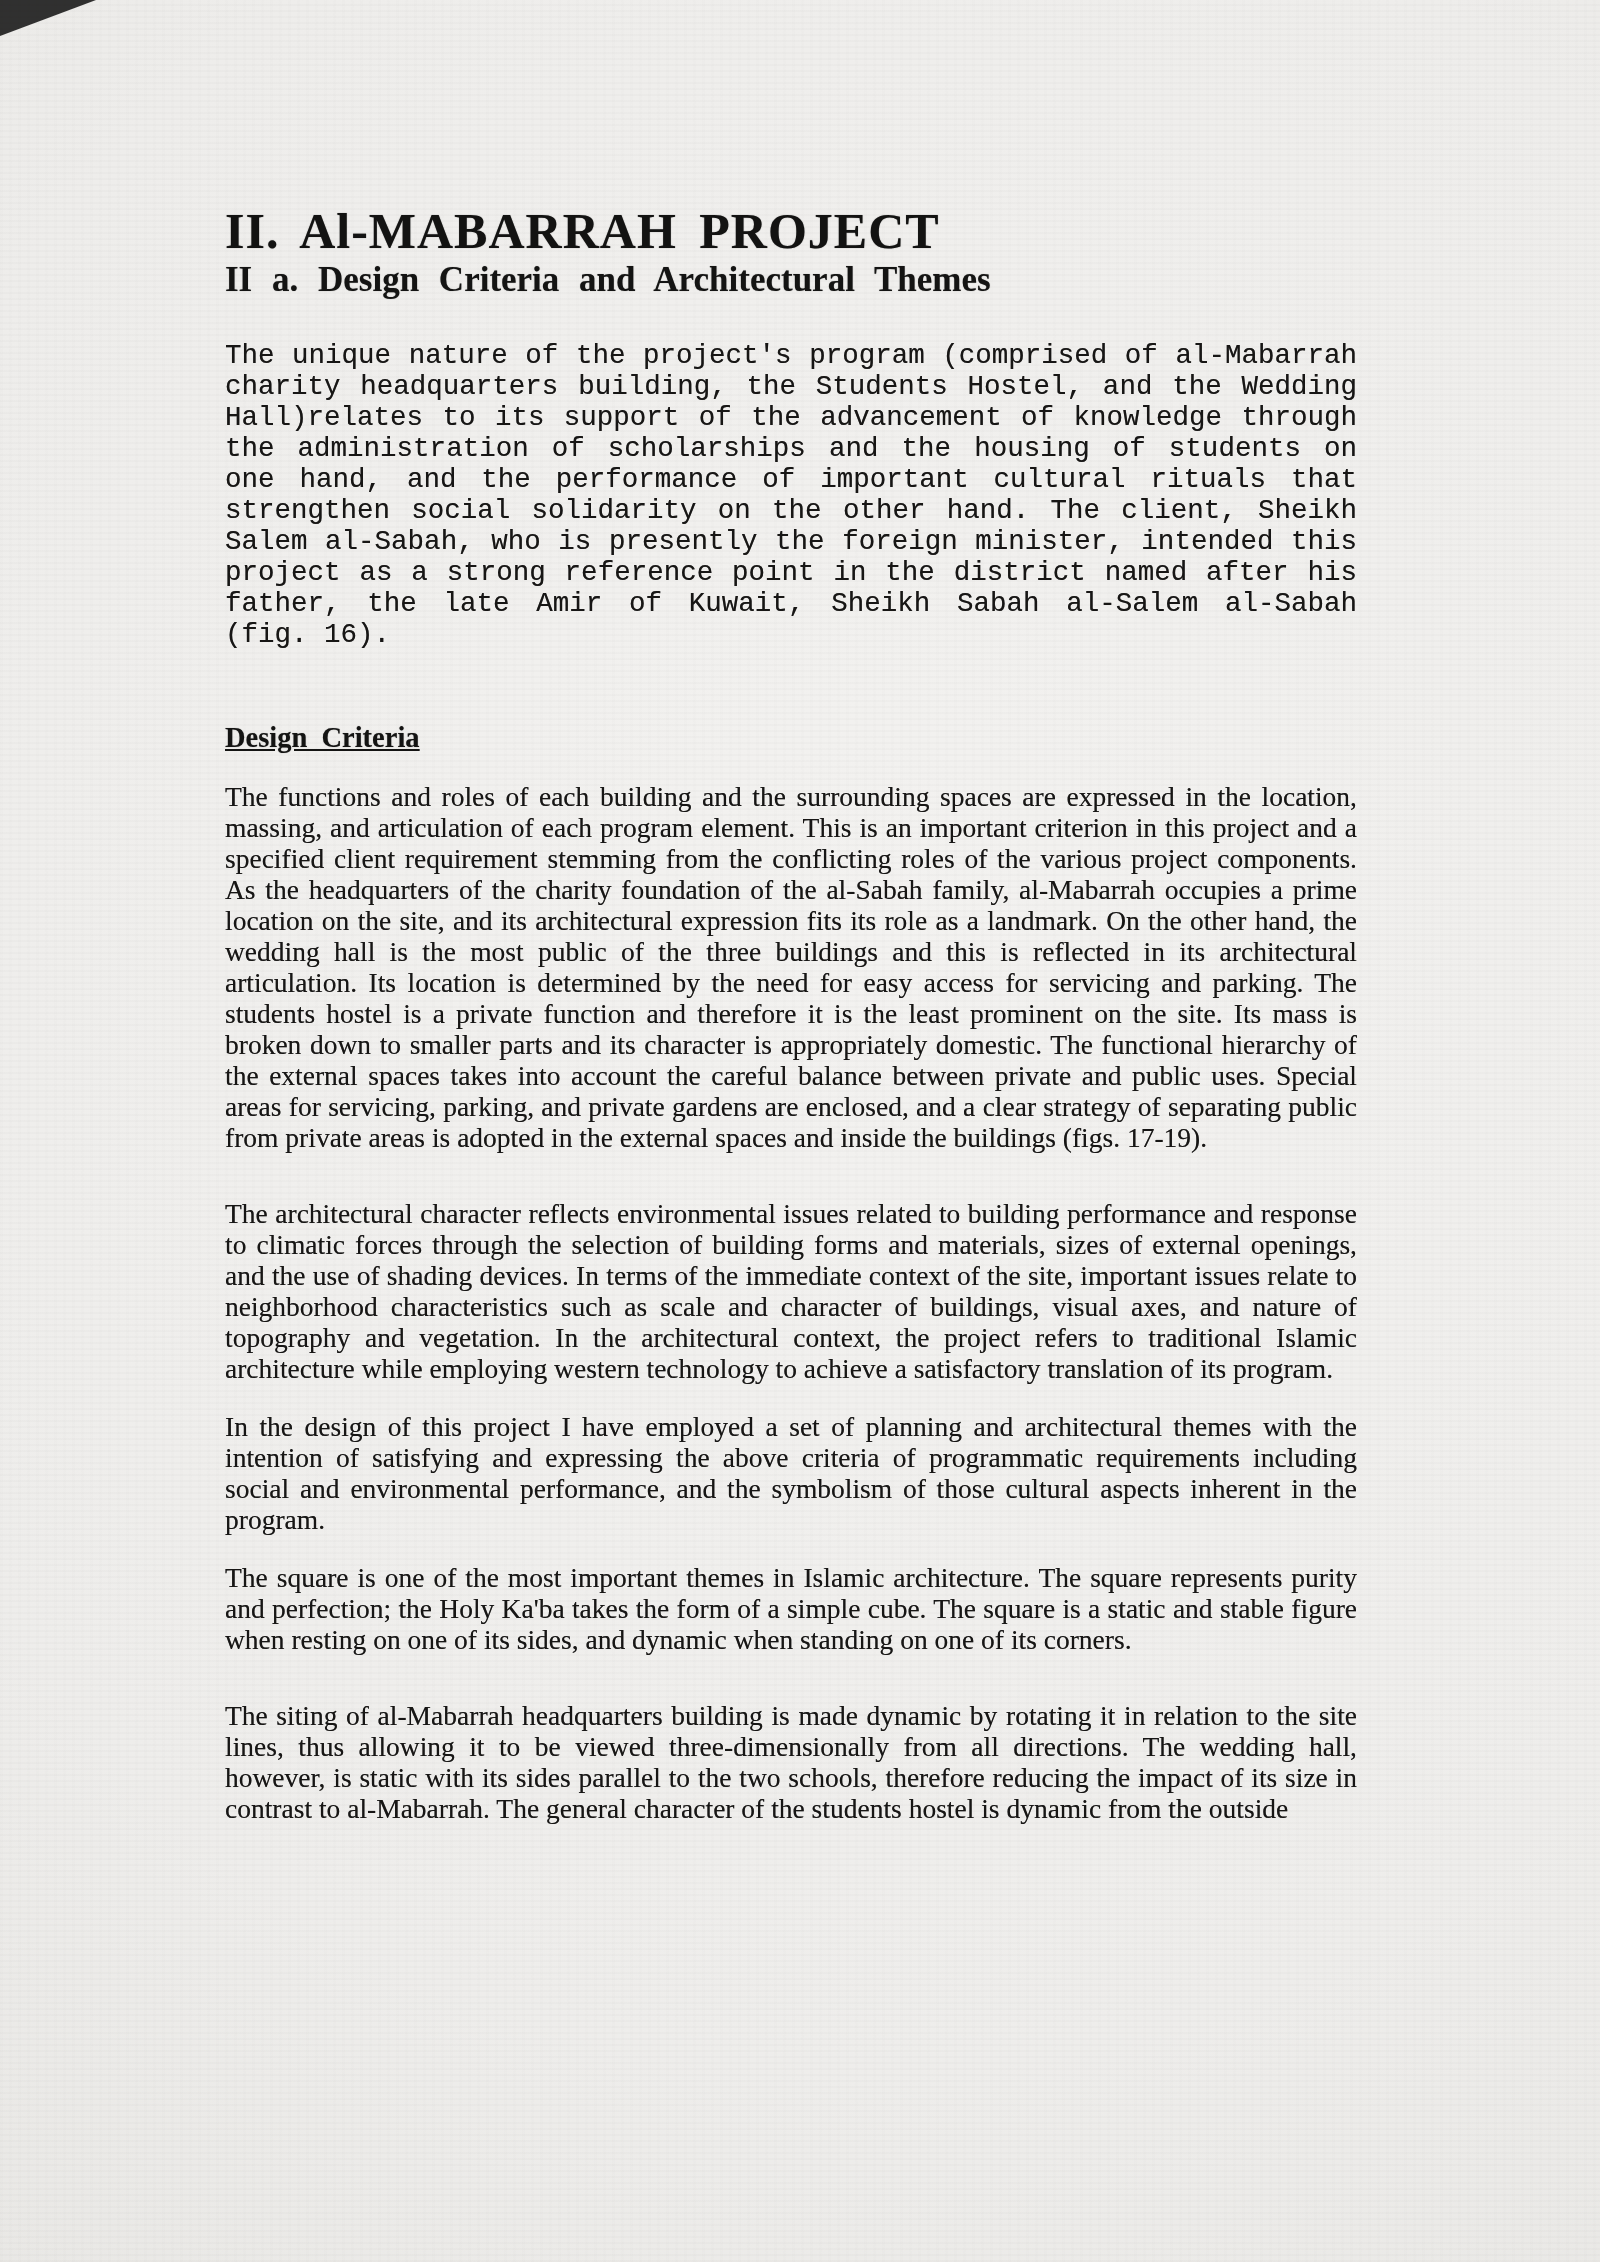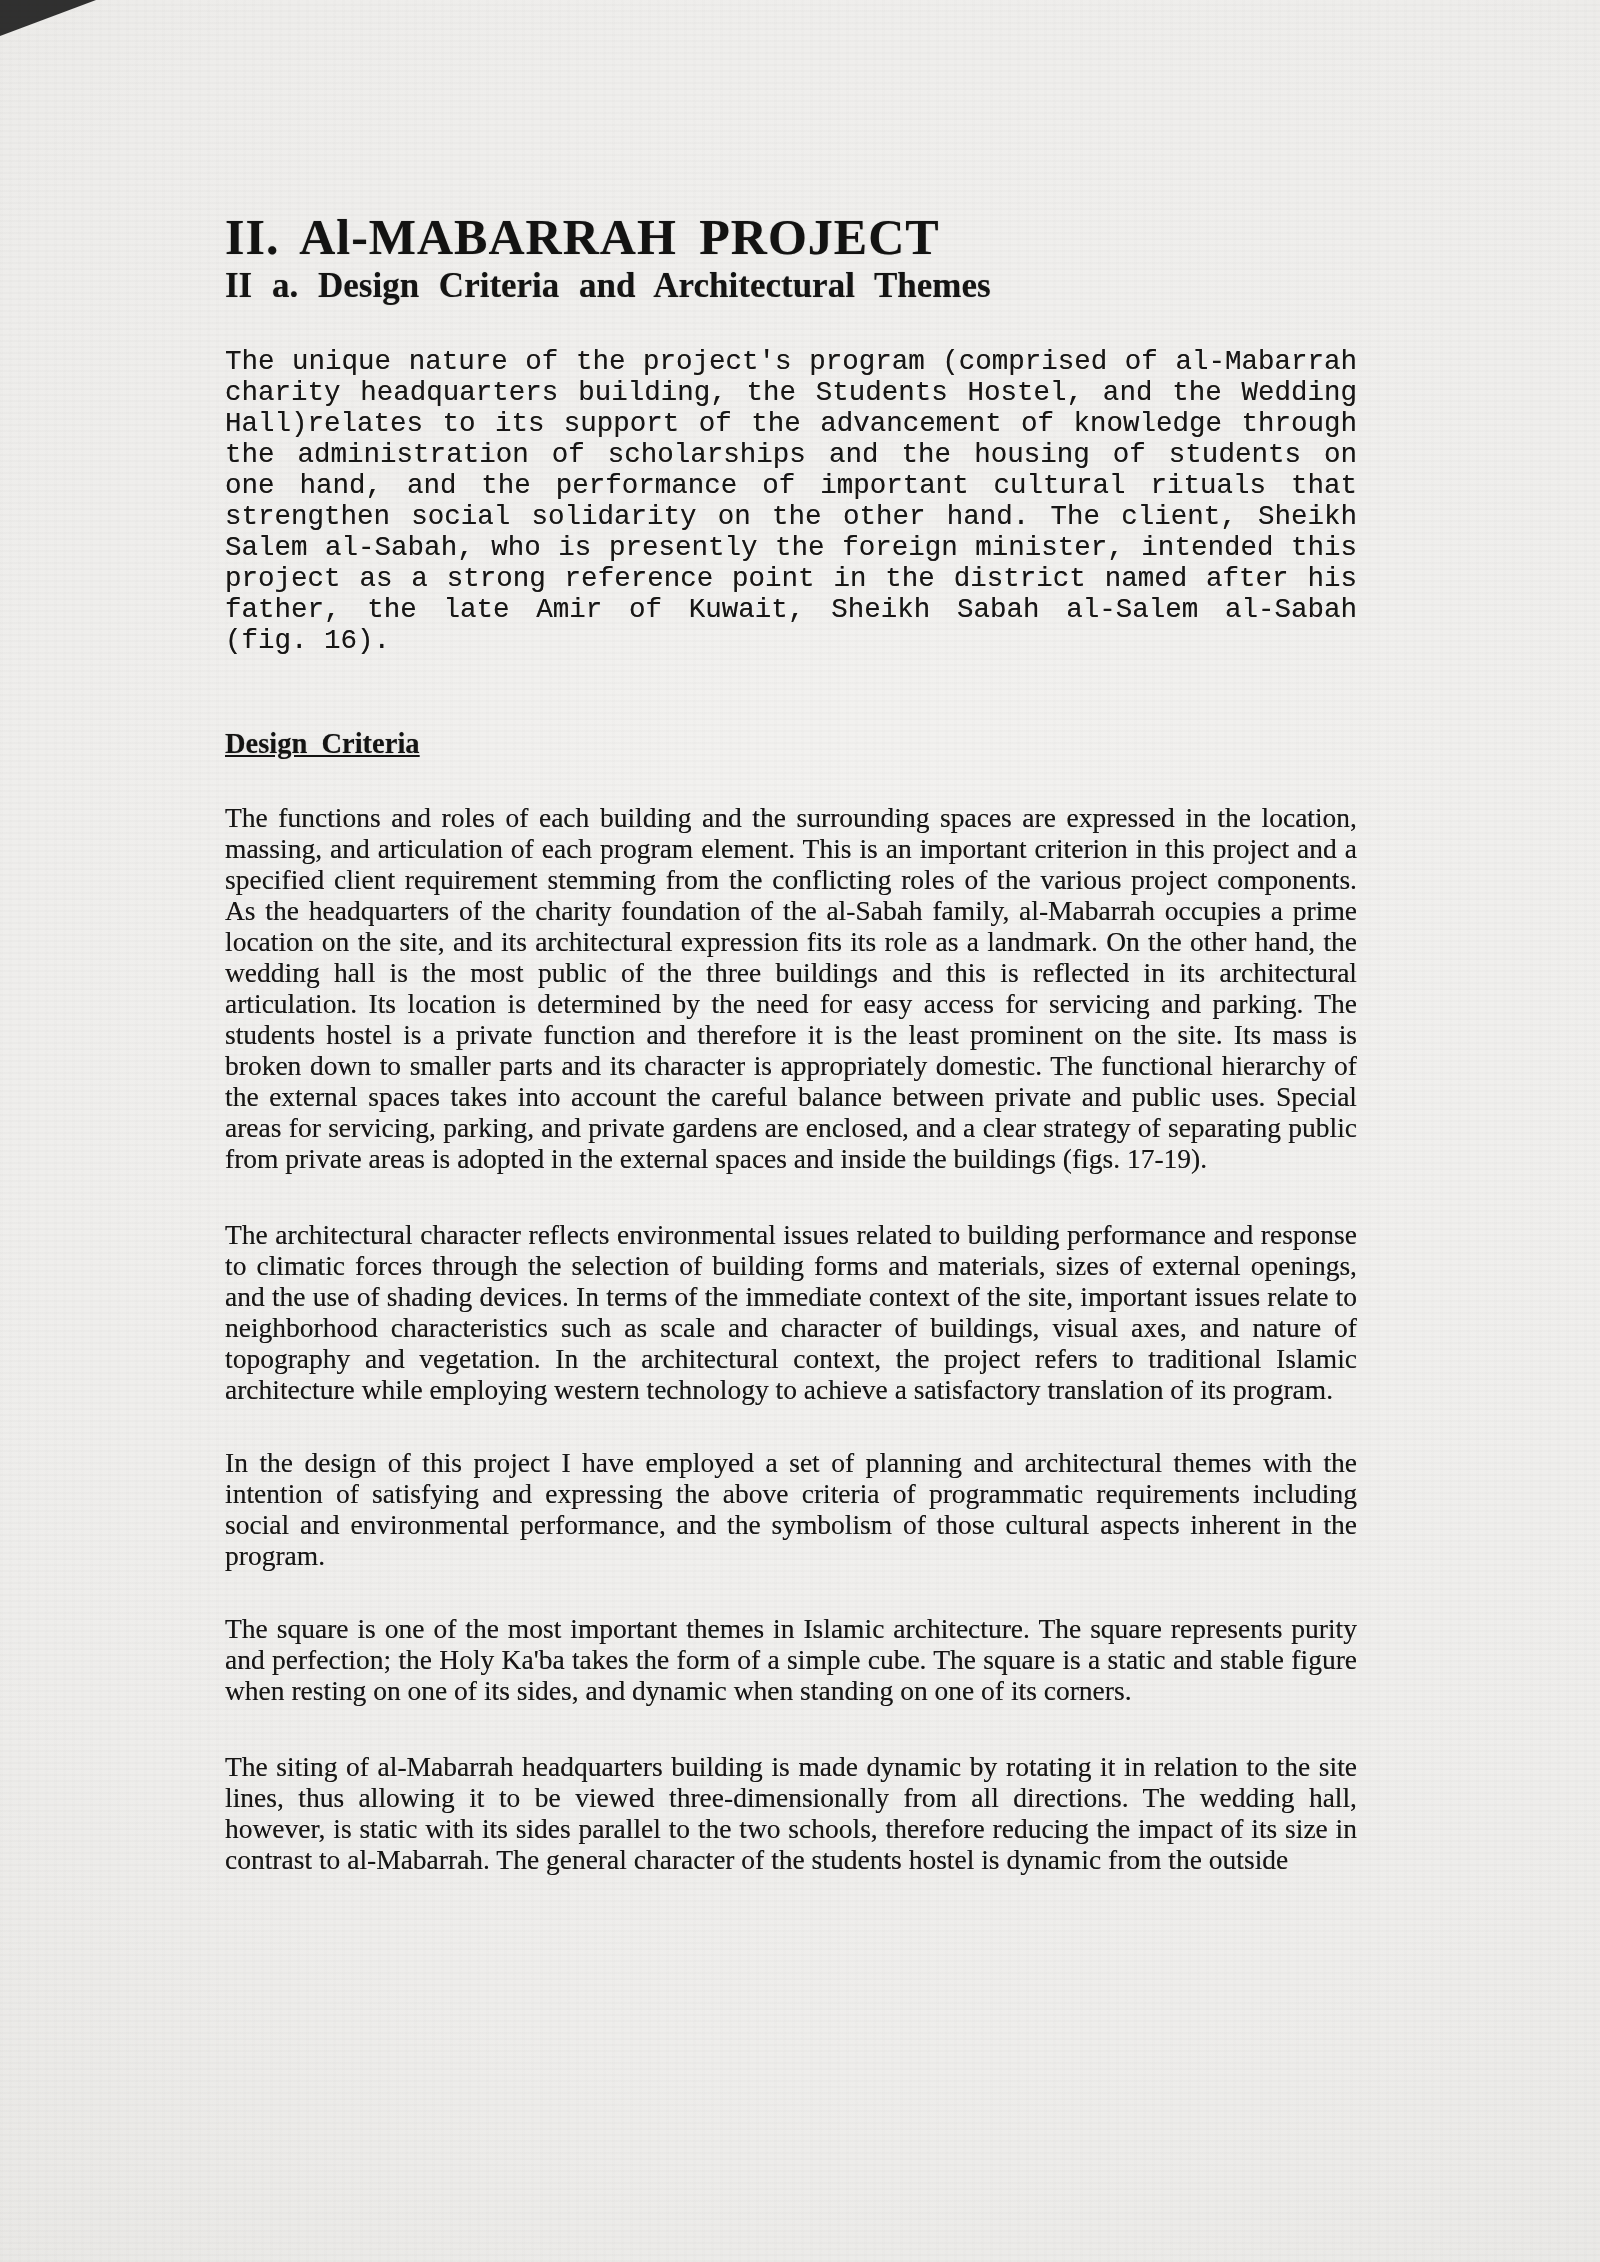--- a/index.html
+++ b/index.html
@@ -32,21 +32,21 @@
     left: 0;
     width: 96px;
     height: 36px;
     background: #202020;
     clip-path: polygon(0 0, 100% 0, 0 100%);
     opacity: 0.92;
   }
   .page-column {
     position: absolute;
     left: 225px;
-    top: 6px;
+    top: 0;
     width: 1132px;
   }
   .doc-title {
     margin-top: 202px;
     font-size: 50px;
     font-weight: bold;
     letter-spacing: 1px;
     word-spacing: 9px;
     color: #131312;
     text-shadow: 0 0 1px rgba(20,20,20,0.45);
@@ -60,21 +60,21 @@
   }
   .body-par {
     margin: 0;
     font-size: 27.5px;
     line-height: 31px;
     text-align: justify;
     text-shadow: 0 0 0.5px rgba(25,25,25,0.55);
   }
   .mt-first-par   { margin-top: 40px; font-family: Liberation Mono, monospace; }
   .mt-sub-heading { margin-top: 72px; text-decoration: underline; }
-  .mt-par         { margin-top: 42px; }
+  .mt-par         { margin-top: 27px; }
   .mt-par-gap     { margin-top: 45px; }
   .sub-heading {
     font-size: 28.5px;
     font-weight: bold;
     word-spacing: 7px;
     color: #141413;
     text-shadow: 0 0 1px rgba(20,20,20,0.4);
   }
   .page-number {
     margin-top: 64px;

